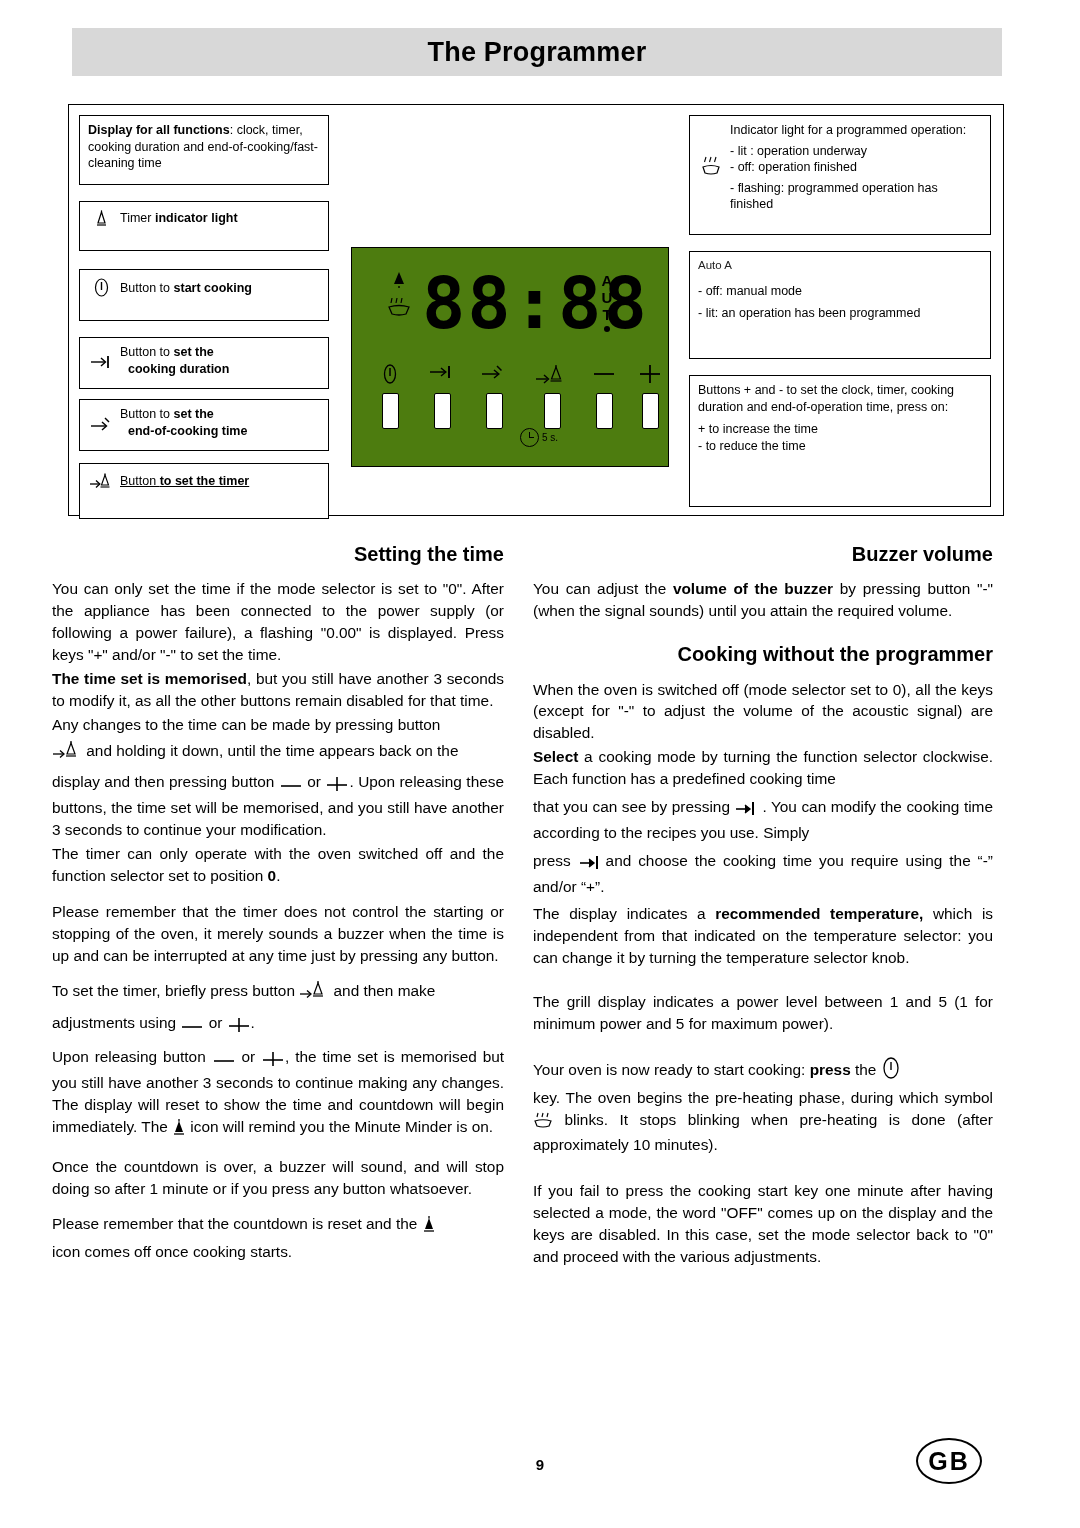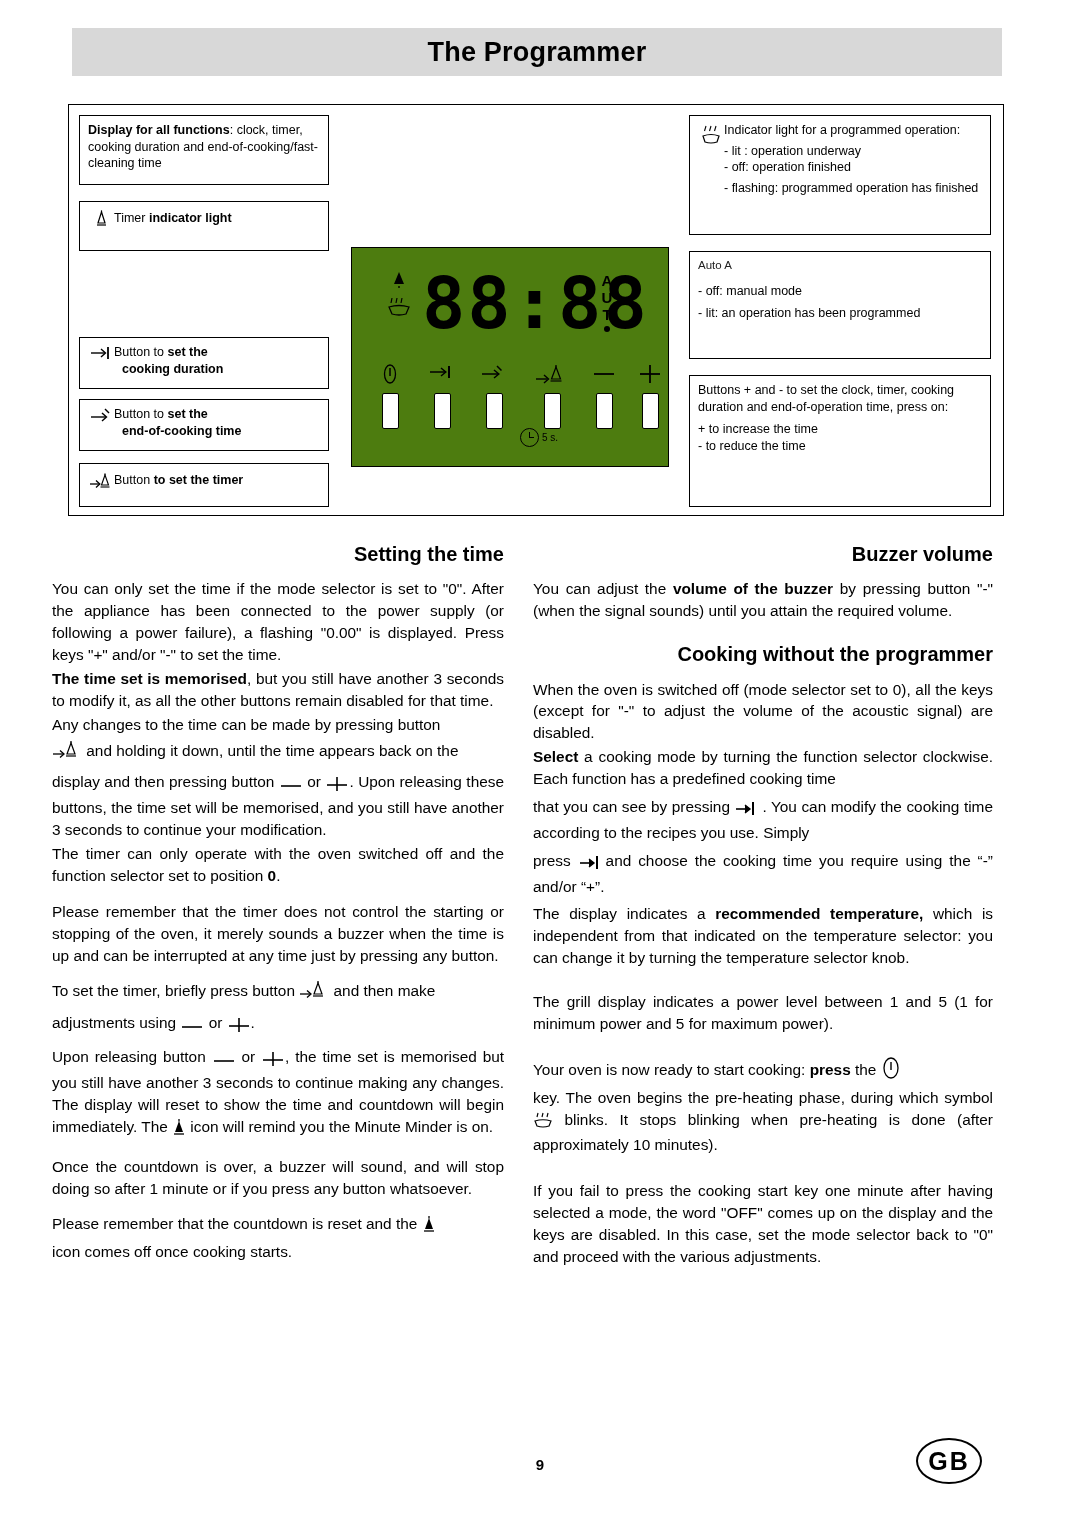--- a/index.html
+++ b/index.html
@@ -58,28 +58,28 @@
     padding: 6px 8px;
   }
   .cal b { font-weight: bold; }
 
   
   #c-display  { left: 10px;  top: 10px;  width: 250px; height: 70px; }
   #c-timer    { left: 10px;  top: 96px;  width: 250px; height: 50px; }
   #c-start    { left: 10px;  top: 164px; width: 250px; height: 52px; }
   #c-duration { left: 10px;  top: 232px; width: 250px; height: 52px; }
   #c-endcook  { left: 10px;  top: 294px; width: 250px; height: 52px; }
-  #c-settimer { left: 10px;  top: 358px; width: 250px; height: 44px; }
+  #c-settimer { left: 10px;  top: 358px; width: 250px; height: 56px; text-decoration: underline; }
 
   
   #c-indicator { left: 620px; top: 10px;  width: 302px; height: 120px; }
   #c-autoa     { left: 620px; top: 146px; width: 302px; height: 108px; }
   #c-buttons   { left: 620px; top: 270px; width: 302px; height: 132px; }
 
-  .cal .row { display: flex; align-items: flex-start; }
+  .cal .row { display: flex; align-items: center; gap: 6px; }
   .cal .icoslot {
     flex: 0 0 auto;
     width: 26px;
     display: flex;
     justify-content: center;
     padding-top: 2px;
   }
   .cal .txt { flex: 1 1 auto; }
 
   
@@ -249,20 +249,33 @@
               <line x1="6.5" y1="0.5" x2="6.5" y2="2.5" stroke="#000" stroke-width="1.2"></line>
               <line x1="2" y1="15" x2="11" y2="15" stroke="#000" stroke-width="1.2"></line>
             </svg>
         </div>
         <div class="txt" style="padding-top:2px">
           <span>Timer </span><b>indicator light</b>
         </div>
       </div>
     </div>
 
+    <div class="cal" id="c-start">
+      <div class="row">
+        <div class="icoslot">
+          <svg width="17" height="19" viewBox="0 0 17 19">
+              <ellipse cx="8.5" cy="9.5" rx="6" ry="8.5" fill="none" stroke="#000" stroke-width="1.2"></ellipse>
+              <line x1="8.5" y1="4" x2="8.5" y2="12" stroke="#000" stroke-width="1.4"></line>
+            </svg>
+        </div>
+        <div class="txt" style="padding-top:3px">
+          <span>Button to </span><b>start cooking</b>
+        </div>
+      </div>
+    </div>
 
     <div class="cal" id="c-duration">
       <div class="row">
         <div class="icoslot">
           <svg width="22" height="14" viewBox="0 0 22 14">
               <line x1="1" y1="7" x2="15" y2="7" stroke="#000" stroke-width="1.4"></line>
               <path d="M11 3 L15.5 7 L11 11" fill="none" stroke="#000" stroke-width="1.4"></path>
               <line x1="18" y1="1" x2="18" y2="13" stroke="#000" stroke-width="1.8"></line>
             </svg>
         </div>

